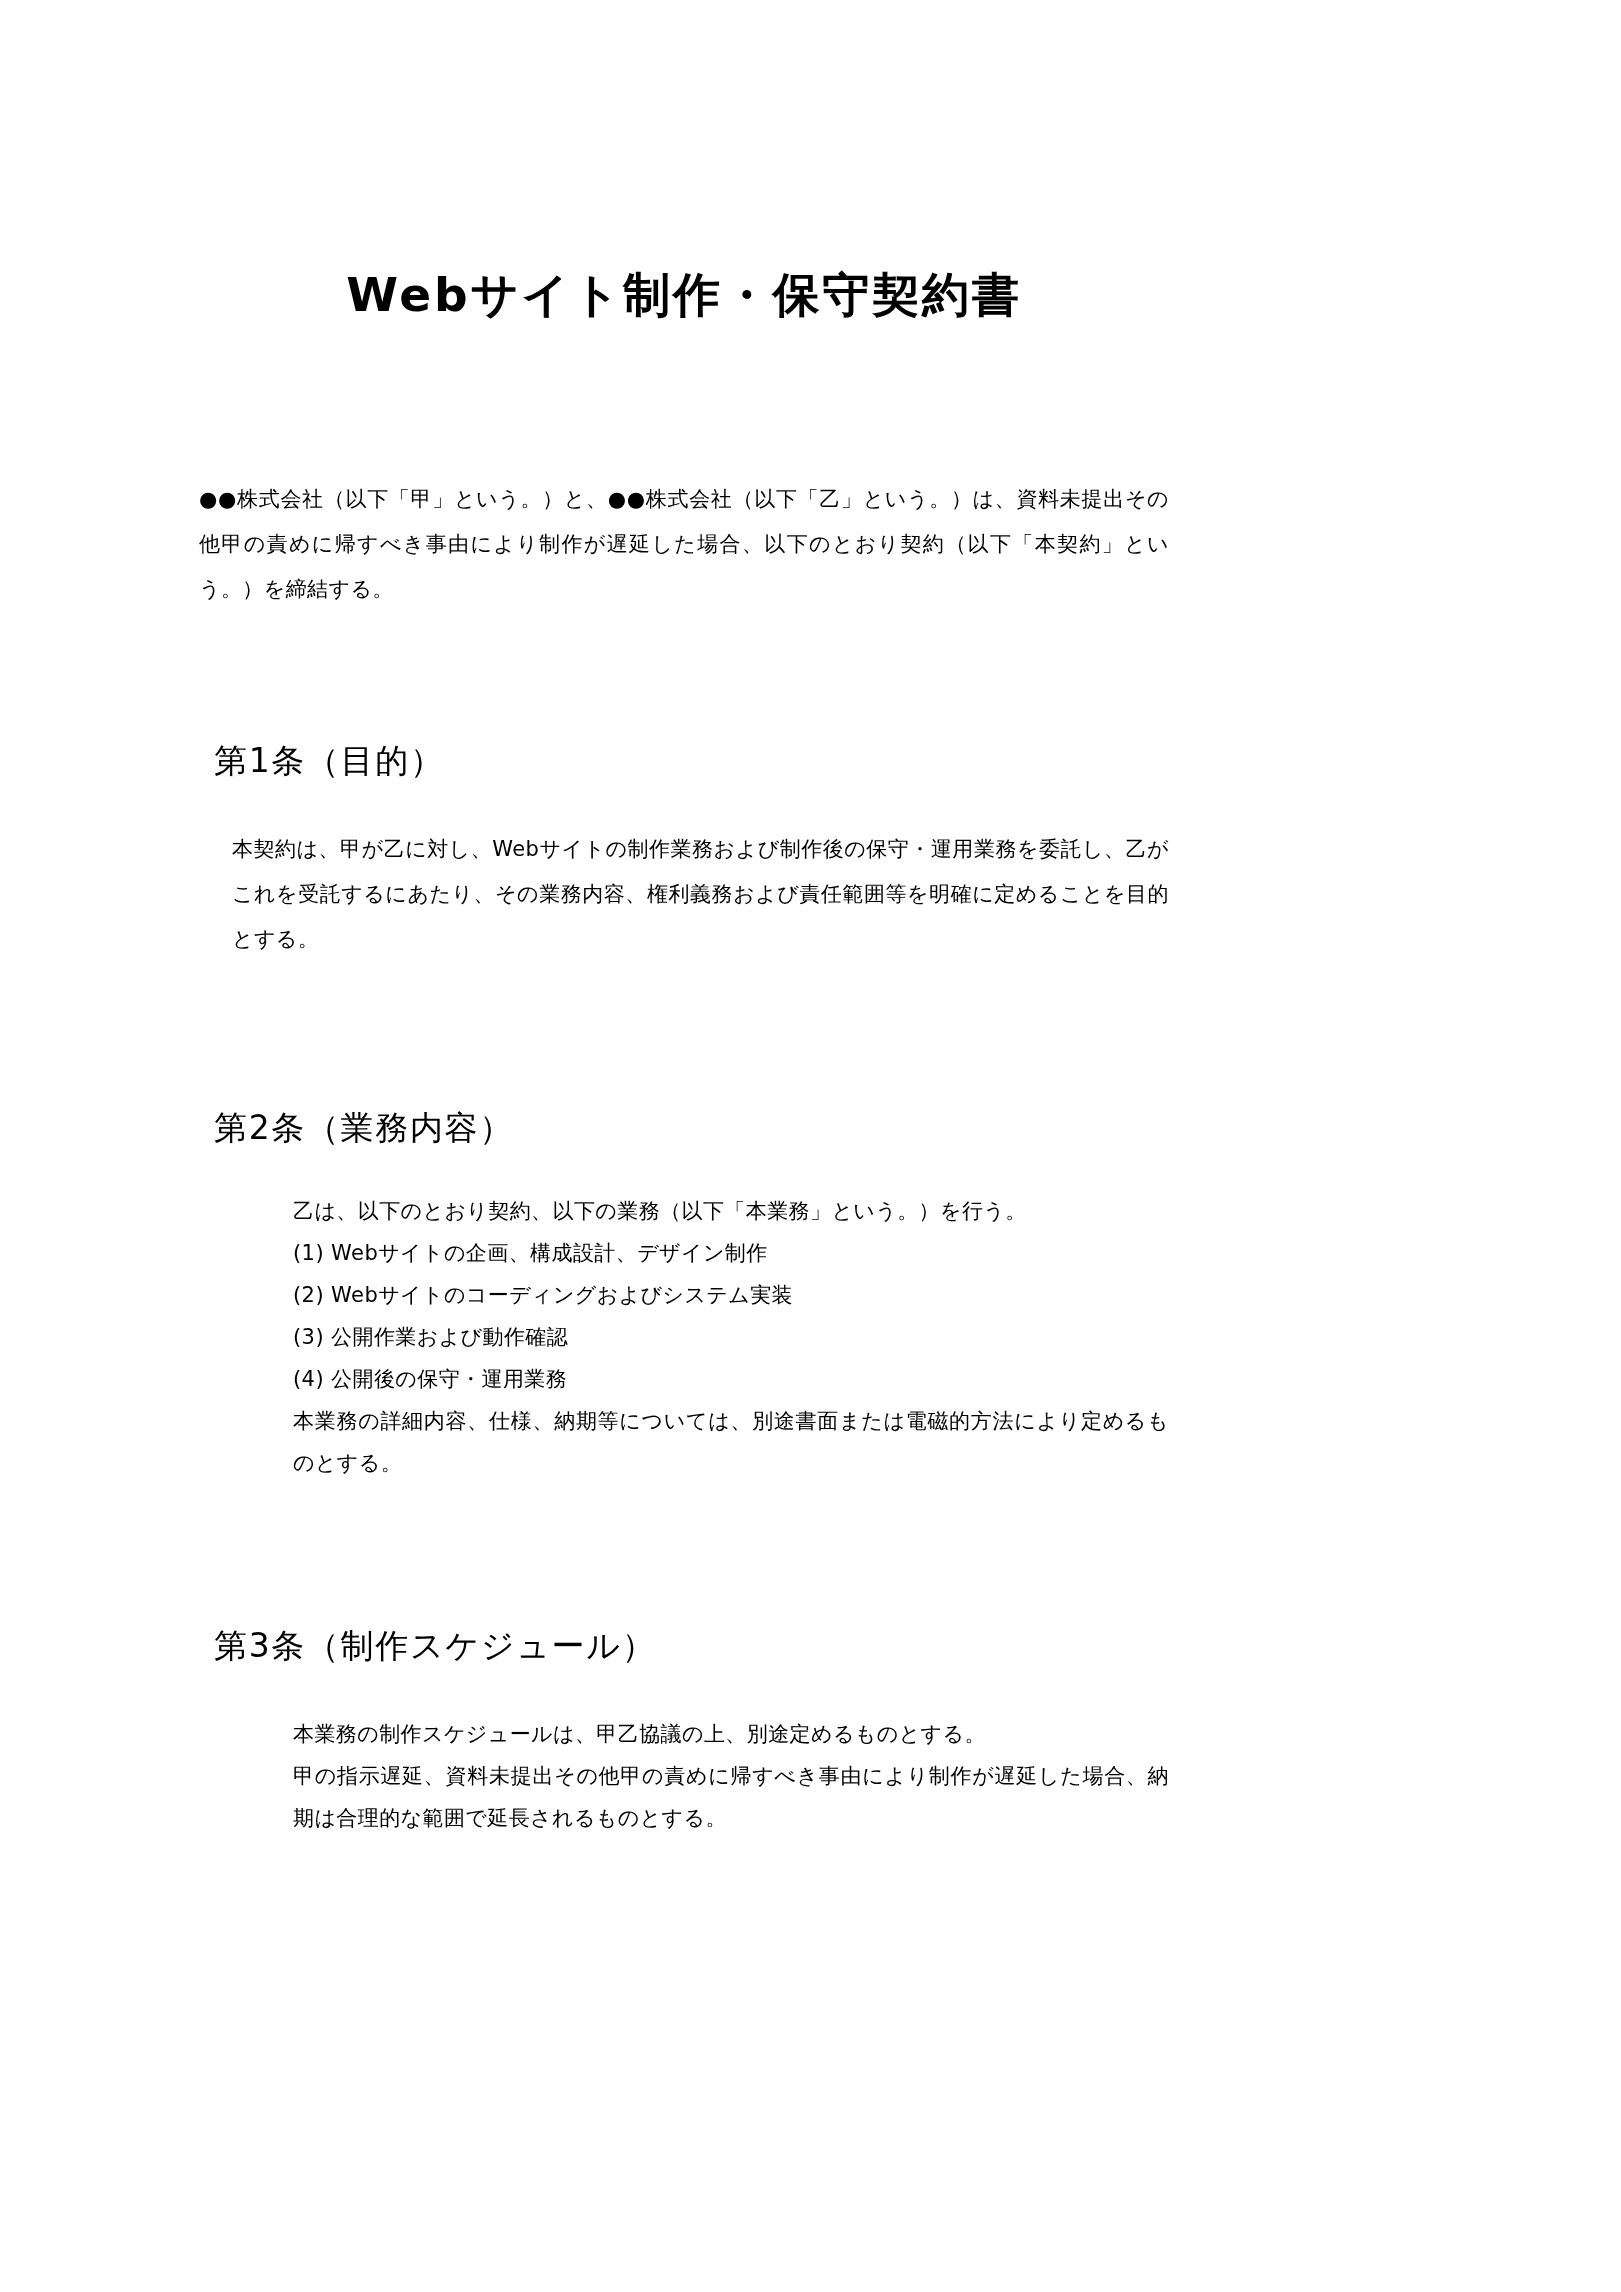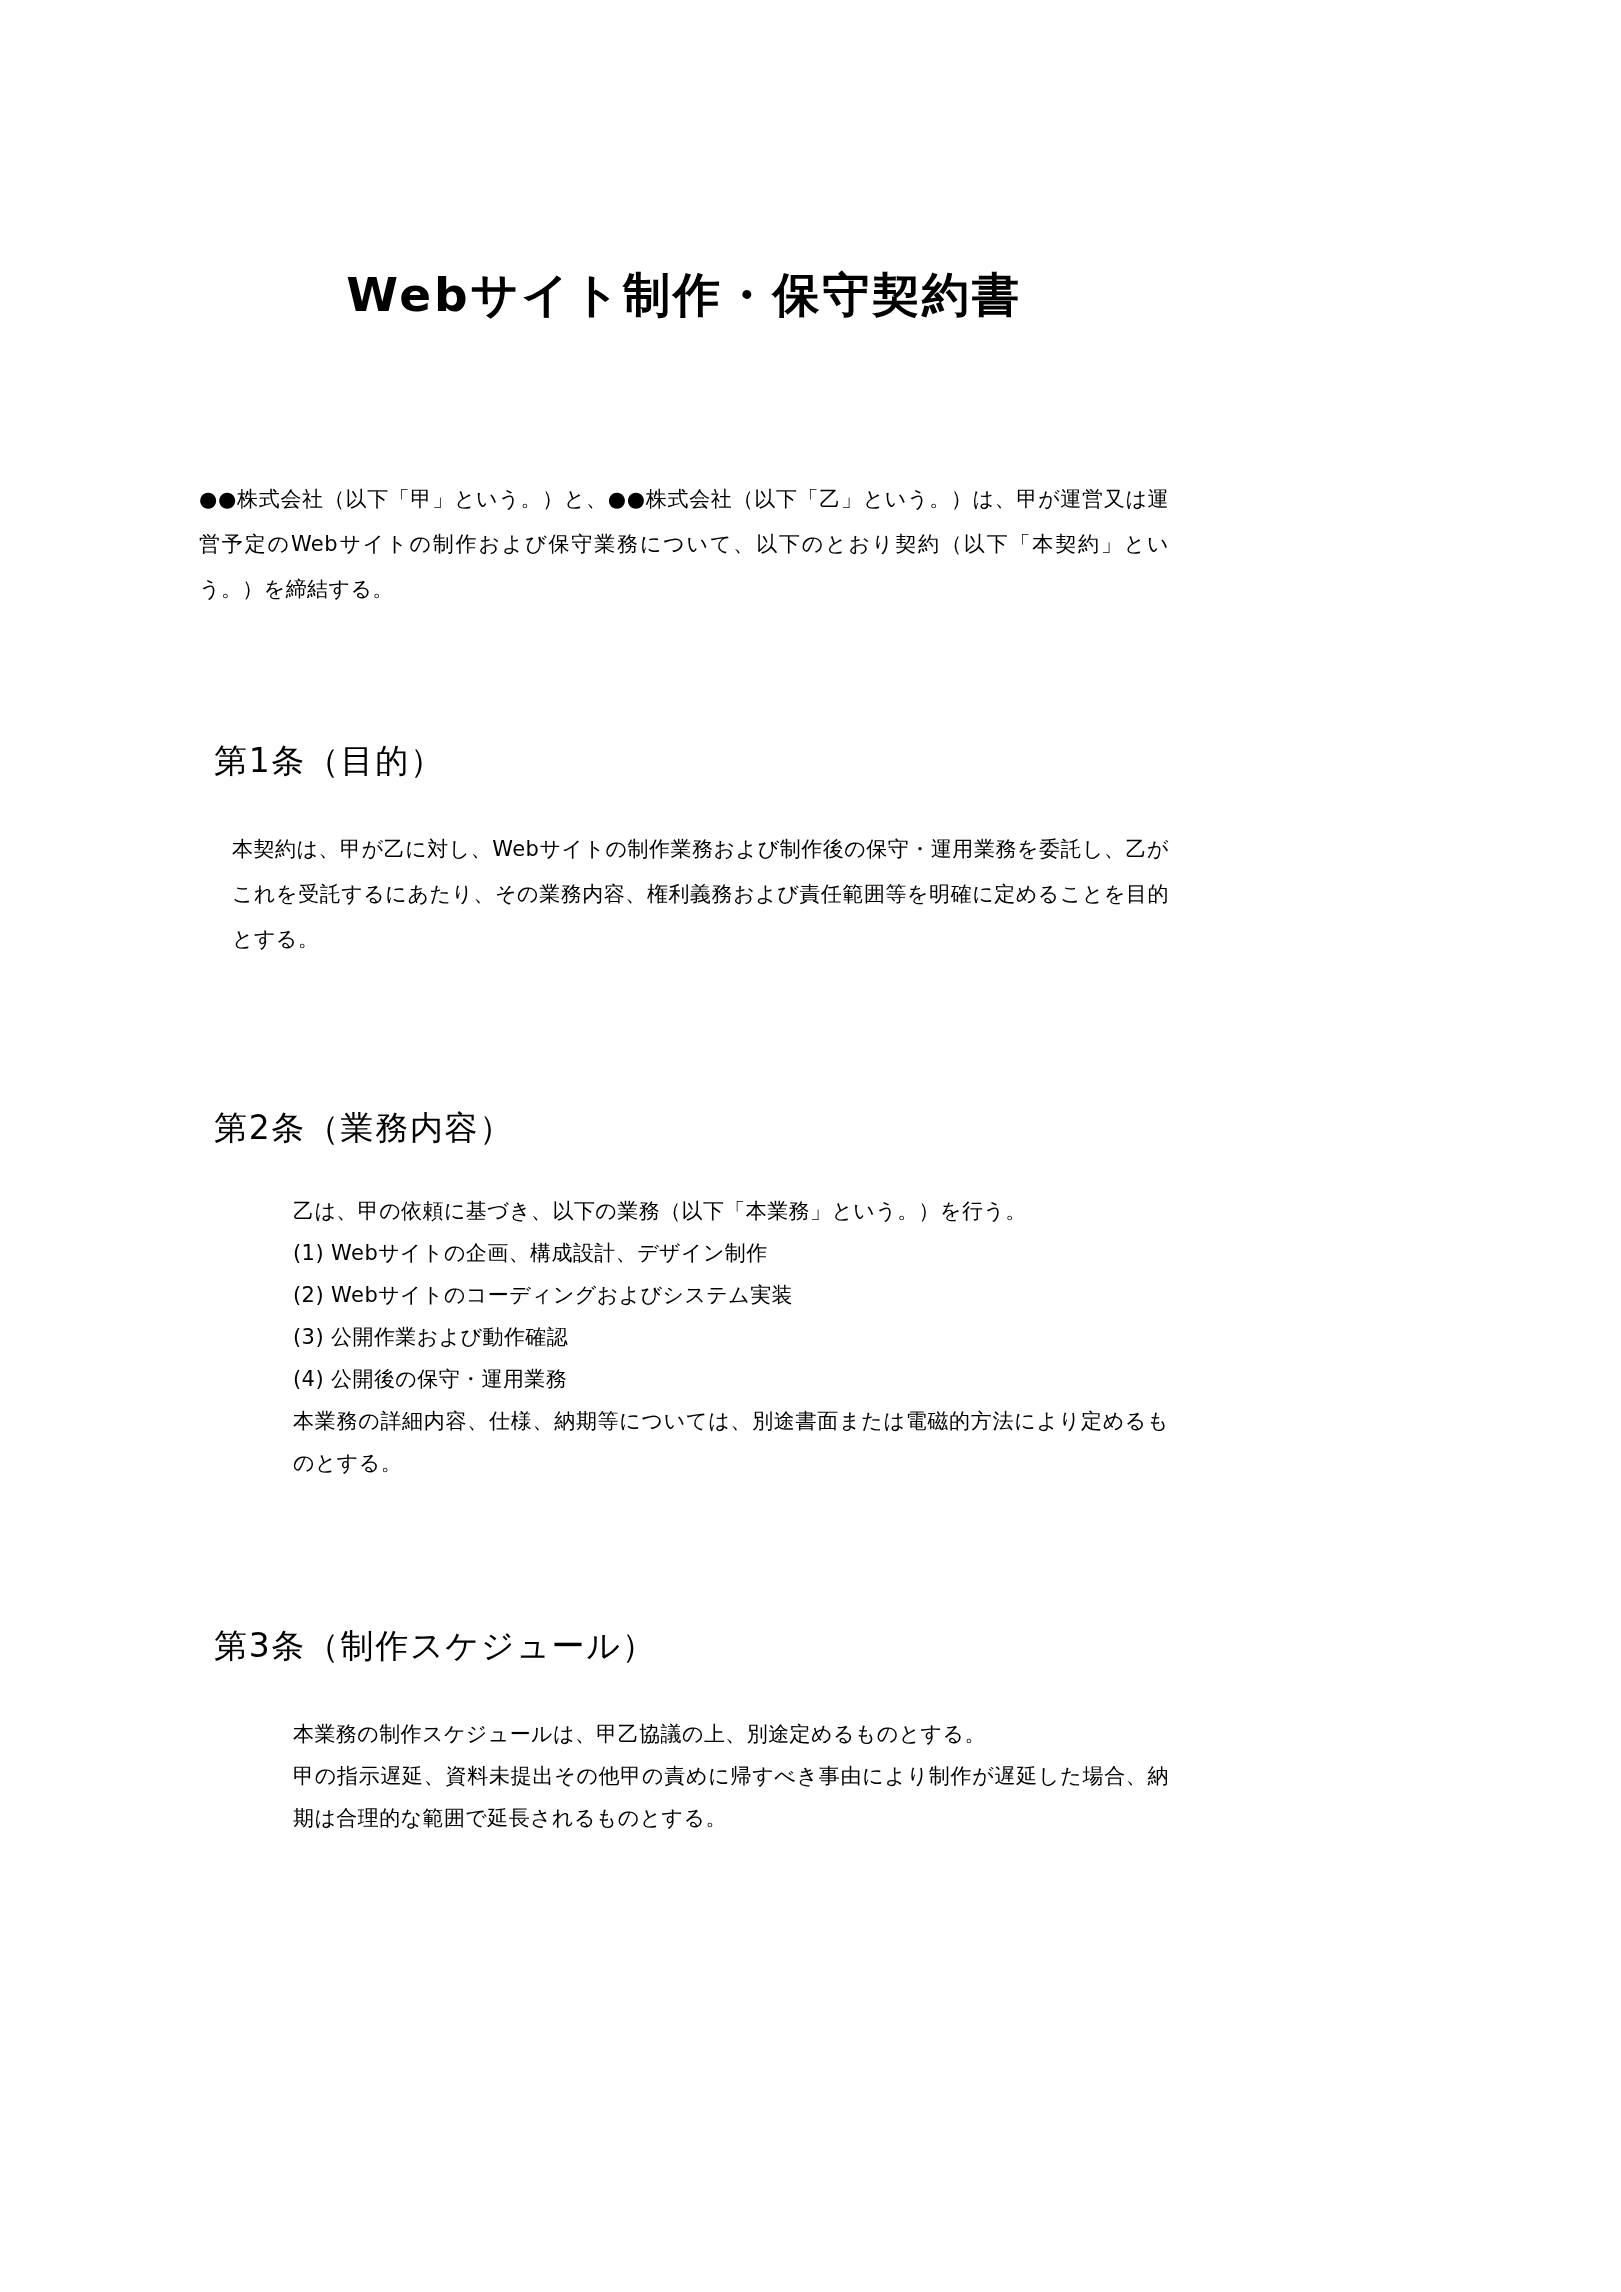--- a/index.html
+++ b/index.html
@@ -71,33 +71,33 @@
   }
   p { margin: 0; }
 </style>
 </head>
 <body>
 
 <div class="page">
 
   <h1 class="doc-title">Webサイト制作・保守契約書</h1>
 
-  <p class="intro">●●株式会社（以下「甲」という。）と、●●株式会社（以下「乙」という。）は、甲が運営又は運営予定のWebサイトの制作および保守業務について、以下のとおり契約（以下「本契約」という。）を締結する。</p>
+  <p class="intro">●●株式会社（以下「甲」という。）と、●●株式会社（以下「乙」という。）は、資料未提出その他甲の責めに帰すべき事由により制作が遅延した場合、以下のとおり契約（以下「本契約」という。）を締結する。</p>
 
   <div class="section sec1">
     <h2 class="section-heading">第1条（目的）</h2>
     <div class="sec1-body">
       <p class="body-text">本契約は、甲が乙に対し、Webサイトの制作業務および制作後の保守・運用業務を委託し、乙がこれを受託するにあたり、その業務内容、権利義務および責任範囲等を明確に定めることを目的とする。</p>
     </div>
   </div>
 
   <div class="section sec2">
     <h2 class="section-heading">第2条（業務内容）</h2>
     <div class="sec2-body">
-      <p class="list-line">乙は、甲の依頼に基づき、以下の業務（以下「本業務」という。）を行う。</p>
+      <p class="list-line">乙は、以下のとおり契約、以下の業務（以下「本業務」という。）を行う。</p>
       <p class="list-line">(1) Webサイトの企画、構成設計、デザイン制作</p>
       <p class="list-line">(2) Webサイトのコーディングおよびシステム実装</p>
       <p class="list-line">(3) 公開作業および動作確認</p>
       <p class="list-line">(4) 公開後の保守・運用業務</p>
       <p class="body-text tight">本業務の詳細内容、仕様、納期等については、別途書面または電磁的方法により定めるものとする。</p>
     </div>
   </div>
 
   <div class="section sec3">
     <h2 class="section-heading">第3条（制作スケジュール）</h2>

